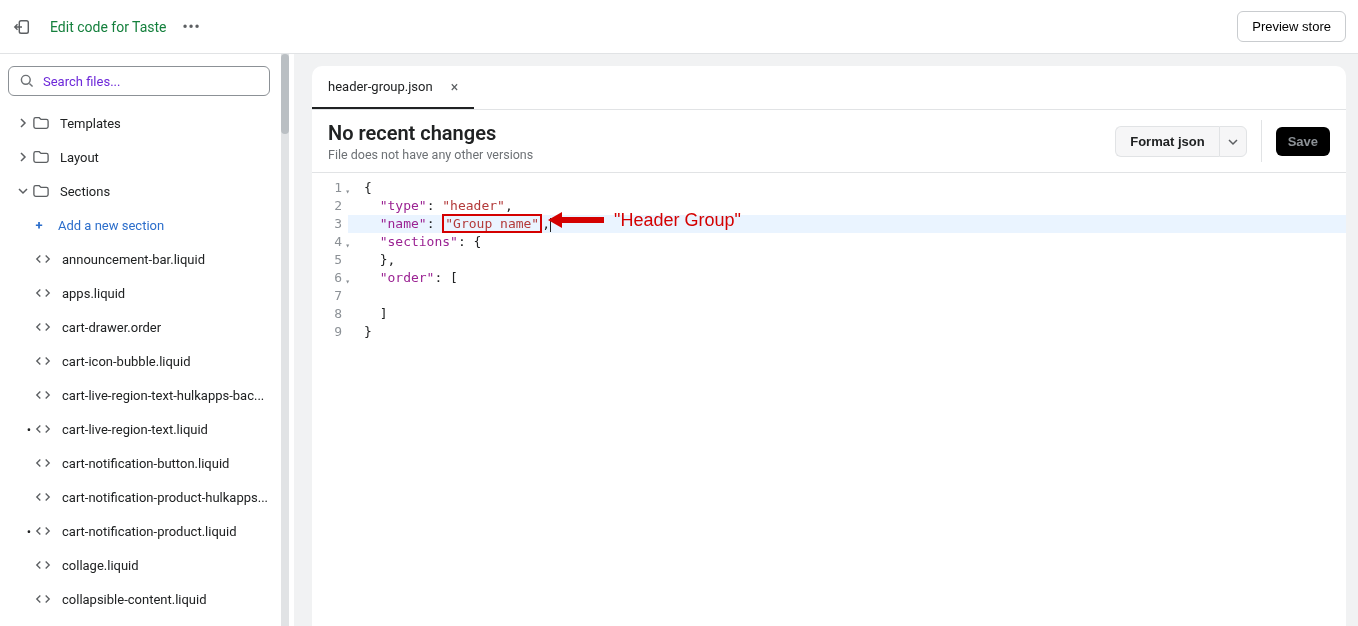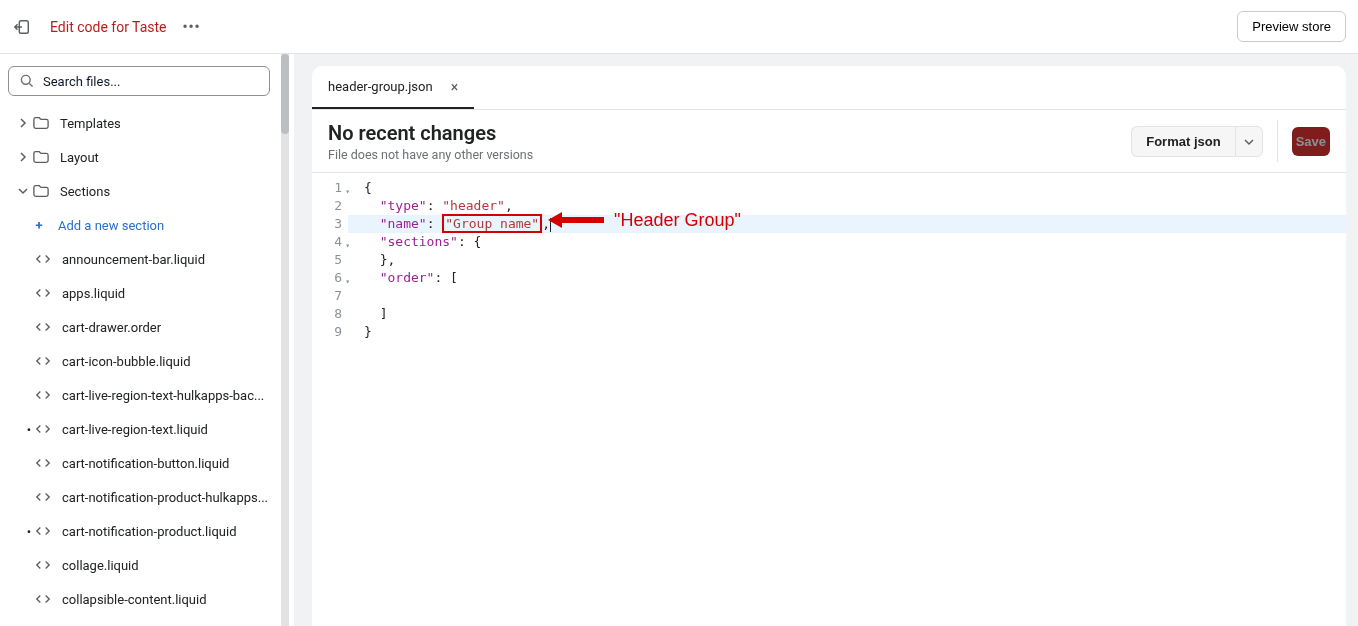--- a/index.html
+++ b/index.html
@@ -1,46 +1,46 @@
 <!DOCTYPE html>
 <html><head>
 <meta charset="utf-8">
 <style>
   * { box-sizing: border-box; margin: 0; padding: 0; }
   body { font-family: -apple-system, BlinkMacSystemFont, "Segoe UI", Roboto, sans-serif; font-size: 13px; color: #202223; background: #fff; width: 1358px; height: 626px; overflow: hidden; }
   .topbar { height: 54px; border-bottom: 1px solid #e1e3e5; display: flex; align-items: center; padding: 0 12px; }
   .exit-icon { width: 20px; height: 20px; display: flex; align-items: center; justify-content: center; margin-right: 18px; cursor: pointer; }
-  .topbar-title { font-size: 14px; color: #b91c1c; }
+  .topbar-title { font-size: 14px; color: #15803d; }
   .more-icon { margin-left: 16px; color: #5c5f62; cursor: pointer; font-size: 14px; letter-spacing: 1px; font-weight: bold; }
   .preview-btn { margin-left: auto; background: #fff; border: 1px solid #c9cccf; border-radius: 6px; padding: 7px 14px; font-size: 13px; cursor: pointer; }
   .main { display: flex; height: calc(626px - 54px); }
   .sidebar { width: 278px; padding: 10px 6px 10px 6px; overflow-y: auto; }
   .scrollbar-gutter { width: 16px; background: linear-gradient(to right, transparent 3px, #e1e3e5 3px, #e1e3e5 11px, transparent 11px); position: relative; }
   .scrollbar-thumb { position: absolute; top: 0; left: 3px; width: 8px; height: 80px; background: #babfc3; border-radius: 4px; }
   .editor-area { flex: 1; background: #f1f2f3; padding: 12px 12px 0 18px; display: flex; flex-direction: column; }
-  .search-box { display: flex; align-items: center; border: 1px solid #8c9196; border-radius: 6px; padding: 6px 10px; margin: 2px 2px 10px 2px; color: #0f172a; background: #fff; }
+  .search-box { display: flex; align-items: center; border: 1px solid #8c9196; border-radius: 6px; padding: 6px 10px; margin: 2px 2px 10px 2px; color: #6d28d9; background: #fff; }
   .search-box svg { margin-right: 8px; }
   .tree-row { display: flex; align-items: center; height: 34px; padding: 0 4px 0 10px; color: #202223; cursor: pointer; border-radius: 6px; }
   .chevron { width: 14px; color: #5c5f62; margin-right: 2px; display:flex; justify-content:center;}
   .folder-icon, .file-icon { width: 18px; display: flex; align-items: center; justify-content: center; margin-right: 10px; color: #5c5f62; }
   .tree-row.child { padding-left: 24px; }
   .add-row { color: #2c6ecb; }
   .add-row .plus { color: #2c6ecb; font-weight: bold; width: 18px; text-align: center; margin-right: 10px; }
   .dot { width: 10px; text-align: center; color: #202223; margin-left: -6px; }
   .tabbar { background: #fff; border-radius: 10px 10px 0 0; display: flex; align-items: stretch; height: 44px; border-bottom: 1px solid #e1e3e5; }
   .tab { display: flex; align-items: center; padding: 0 16px; font-size: 13px; border-bottom: 2px solid #202223; }
   .tab-close { margin-left: 18px; color: #5c5f62; cursor: pointer; font-size: 14px; }
   .status-bar { background: #fff; display: flex; align-items: center; padding: 10px 16px; border-bottom: 1px solid #e1e3e5; }
   .status-left .st-title { font-size: 20px; font-weight: 600; color: #202223; }
   .status-left .st-sub { font-size: 12.5px; color: #6d7175; margin-top: 2px; }
   .status-right { margin-left: auto; display: flex; align-items: center; gap: 0; }
   .format-btn { background: #f6f6f7; border: 1px solid #e1e3e5; border-right: none; border-radius: 6px 0 0 6px; padding: 7px 14px; font-size: 13px; color: #202223; cursor: pointer; font-weight: bold; }
   .chev-btn { background: #f6f6f7; border: 1px solid #e1e3e5; border-radius: 0 6px 6px 0; padding: 7px 8px; cursor: pointer; color: #5c5f62; }
   .divider-v { width: 1px; height: 42px; background: #e1e3e5; margin: 0 14px; align-self: stretch; }
-  .save-btn { background: #7f1d1d; color: #8c9196; border: none; border-radius: 6px; padding: 7px 4px; font-size: 13px; font-weight: 600; cursor: default; text-align: right; }
+  .save-btn { background: #000000; color: #8c9196; border: none; border-radius: 6px; padding: 7px 12px; font-size: 13px; font-weight: 600; cursor: default; text-align: right; }
   .code-area { background: #fff; flex: 1; display: flex; font-family: Consolas, Menlo, monospace; font-size: 13px; position: relative; }
   .gutter { width: 36px; text-align: right; color: #8c9196; padding: 6px 6px 0 0; user-select: none; line-height: 18px; }
   .gutter .ln { height: 18px; position: relative; }
   .gutter .fold { position: absolute; right: -8px; top: 4px; font-size: 8px; color: #8c9196; }
   .code { padding: 6px 0 0 16px; line-height: 18px; position: relative; flex:1;}
   .code .line { height: 18px; white-space: pre; position: relative; }
   .hl-line { background: #eaf4ff; position: absolute; left: 0; right: 0; height: 18px; top: calc(6px + 18px * 2); }
   .tok-key { color: #9b2393; }
   .tok-str { color: #b33a3a; }
   .tok-punc { color: #202223; }

